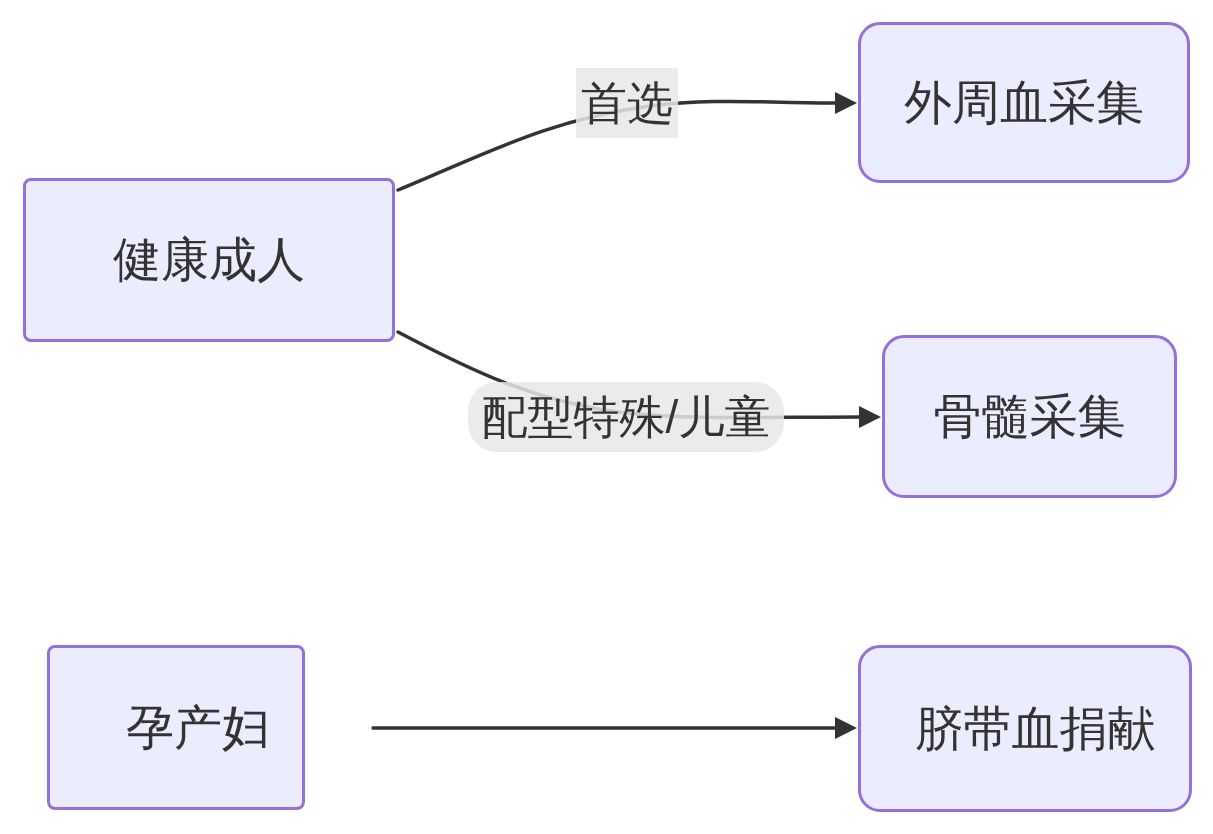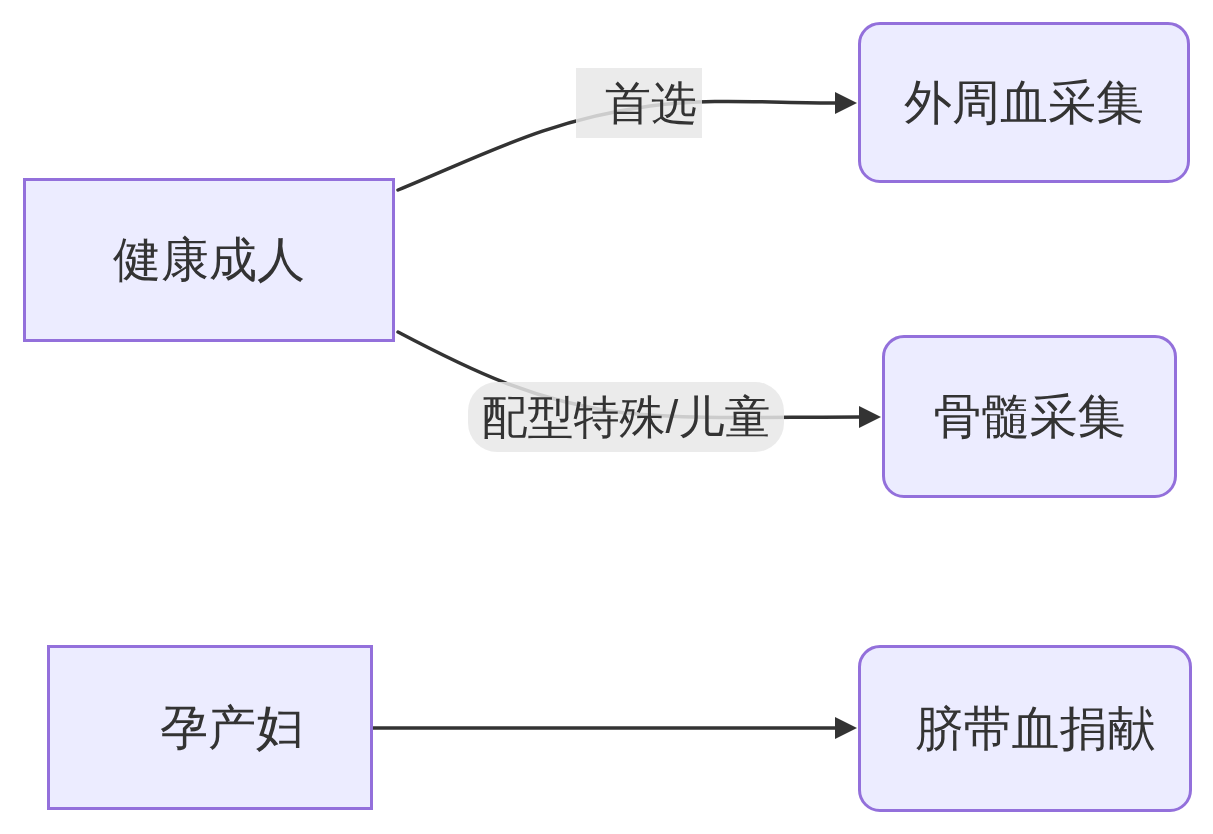--- a/index.html
+++ b/index.html
@@ -29,41 +29,41 @@
     justify-content: center;
     background: #ECECFF;
     border: 3.5px solid #9370DB;
     box-sizing: border-box;
     color: #333333;
     font-size: 48px;
     line-height: 1;
     white-space: nowrap;
     text-align: center;
   }
-  .node.rect    { border-radius: 0; }
+  .node.rect    { border-radius: 8px; }
   .node.rounded { border-radius: 22px; }
 
   #node-healthy-adult   { left: 23px;  top: 178px; width: 372px; height: 164px; }
   #node-peripheral      { left: 858px; top: 22px;  width: 332px; height: 161px; }
   #node-bone-marrow     { left: 882px; top: 335px; width: 295px; height: 163px; }
-  #node-pregnant        { left: 47px;  top: 645px; width: 326px; height: 165px; padding-left: 44px; }
+  #node-pregnant        { left: 47px;  top: 645px; width: 258px; height: 165px; padding-left: 44px; }
   #node-cord-blood      { left: 858px; top: 645px; width: 334px; height: 167px; padding-left: 21px; }
 
   .edge-label {
     position: absolute;
     display: flex;
     align-items: center;
     justify-content: center;
     background: rgba(232, 232, 232, 0.85);
     color: #333333;
     font-size: 46px;
     line-height: 1;
     white-space: nowrap;
   }
-  #label-preferred { left: 576px; top: 68px;  width: 102px; height: 70px; padding-left: 24px; }
+  #label-preferred { left: 576px; top: 68px;  width: 102px; height: 70px; }
   #label-special   { left: 468px; top: 382px; width: 316px; height: 70px; border-radius: 29px; }
 </style>
 </head>
 <body>
 
 <div class="canvas">
 
   <svg class="edge-layer" viewBox="0 0 1213 834" xmlns="http://www.w3.org/2000/svg">
 
     <path d="M 398 190 C 490 152, 548 120, 650 106 C 710 98, 770 103, 837 103" fill="none" stroke="#333333" stroke-width="3.5" stroke-linecap="round"></path>

